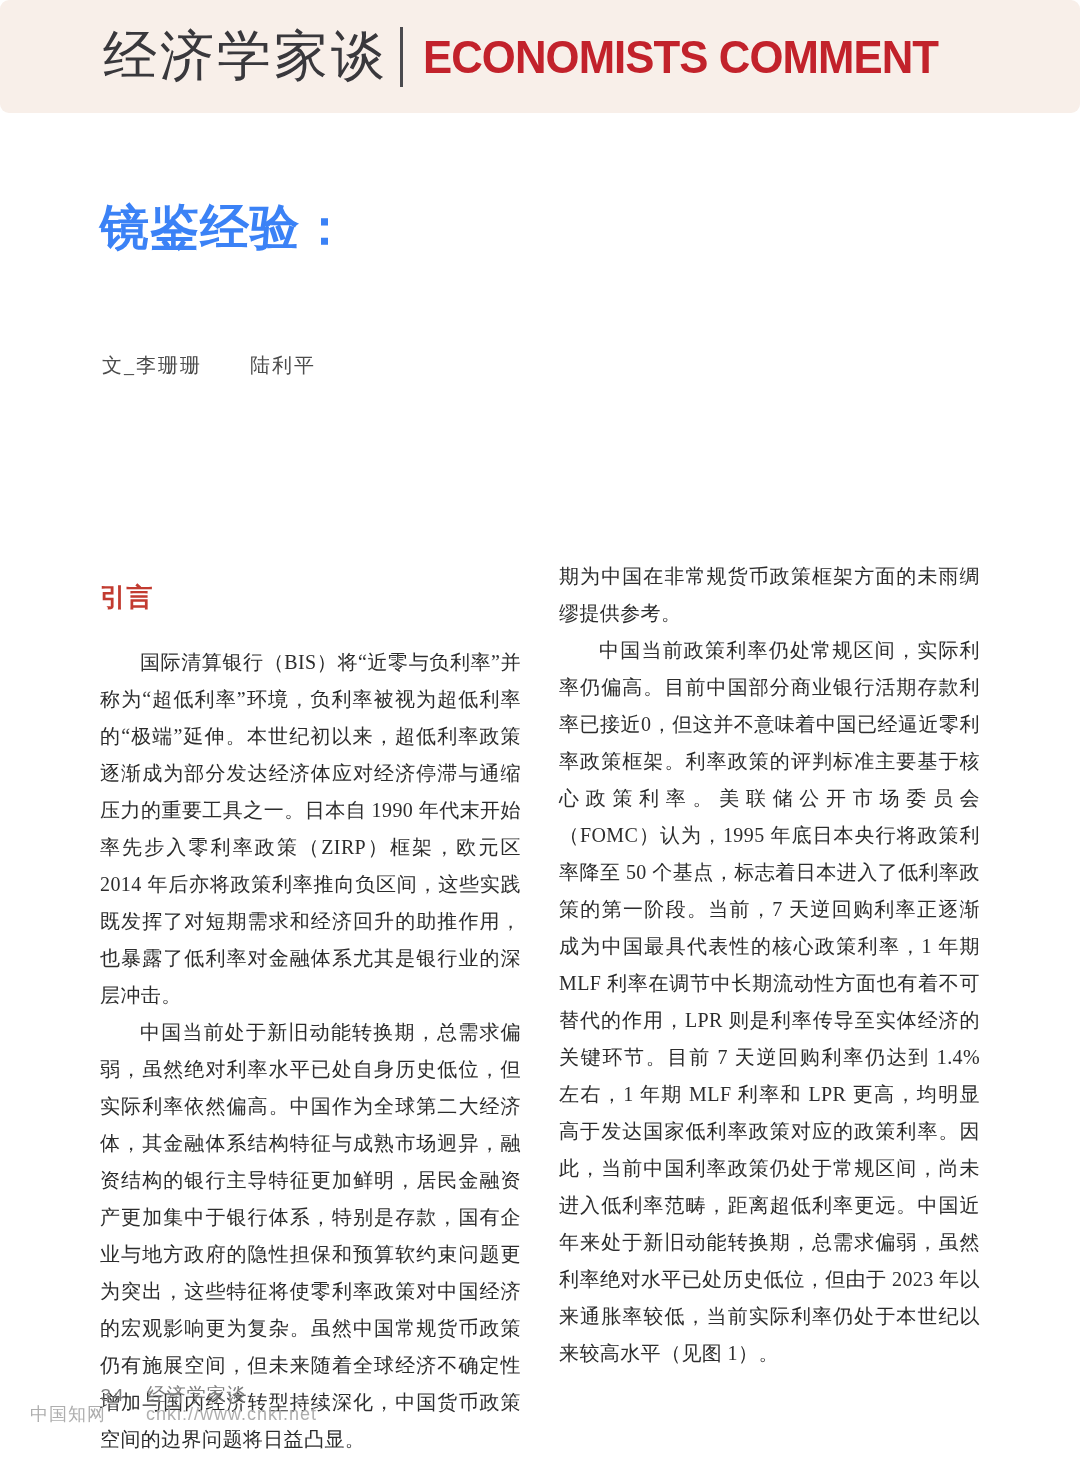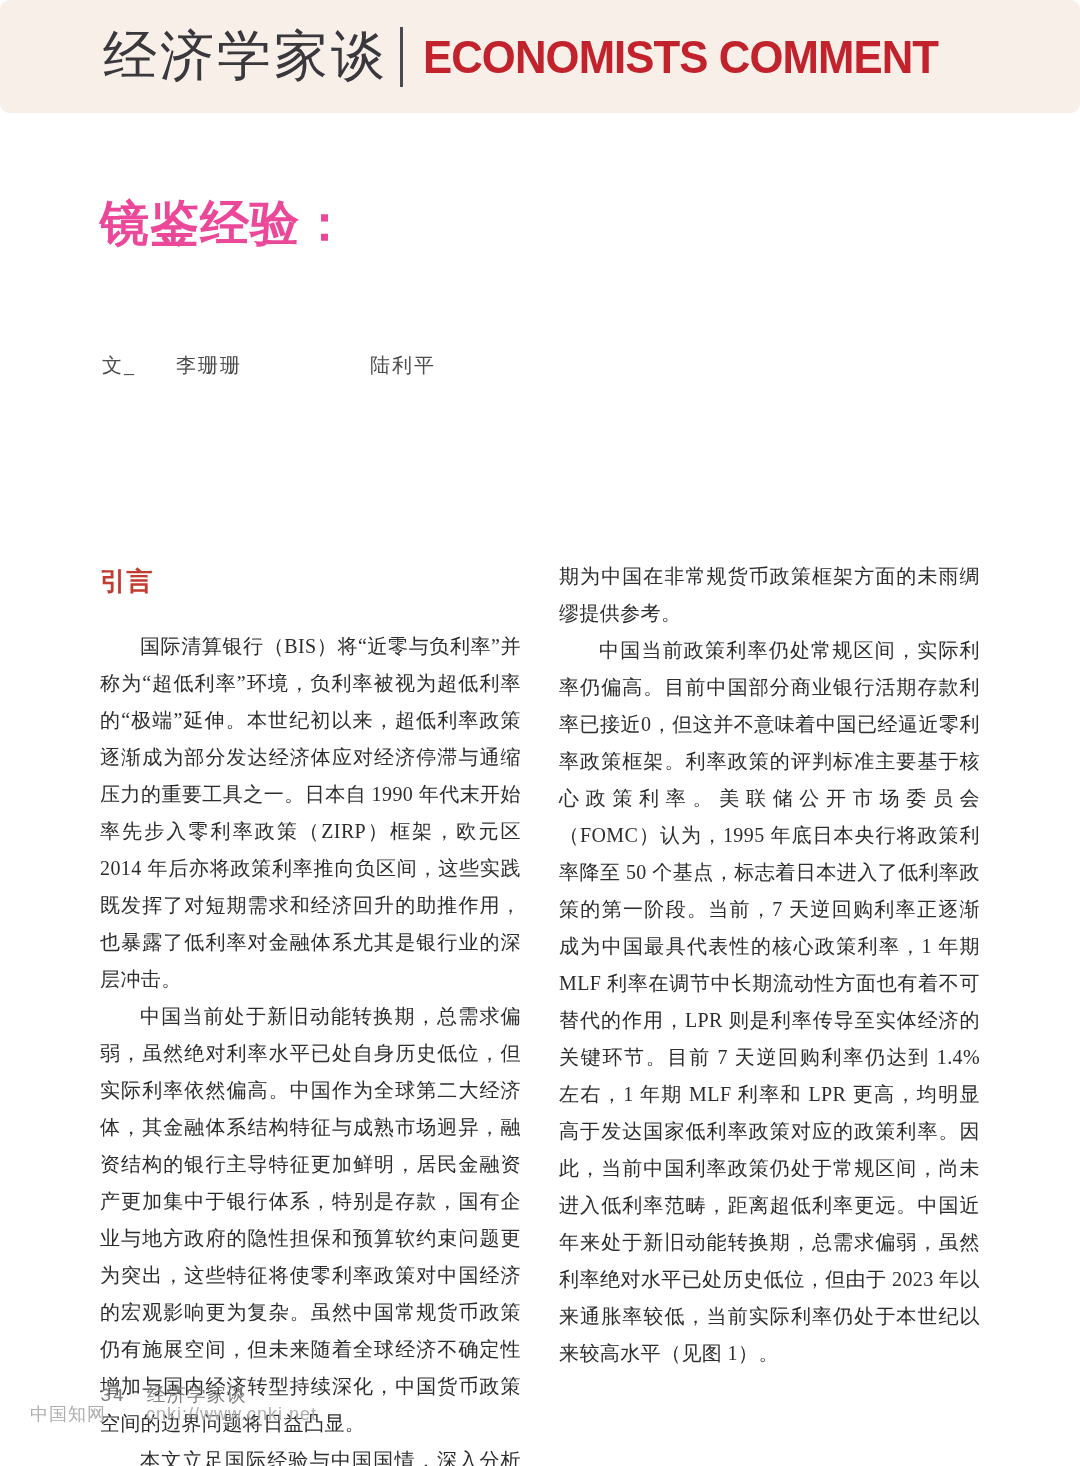--- a/index.html
+++ b/index.html
@@ -43,34 +43,34 @@
     color:#c2222b;
     letter-spacing:-1px;
     transform:scaleX(0.93);
     transform-origin:left center;
     white-space:nowrap;
   }
 
   
   .title-block {
     position:absolute; left:100px; top:190px; width:900px;
-    font-family:Liberation Mono, monospace;
-    color:#ec4899;
+    font-family:Liberation Sans, sans-serif;
+    color:#3b82f6;
   }
   .title-line {
     font-weight:900;
     font-size:49px;
     line-height:75px;
     letter-spacing:1px;
   }
   .byline {
     position:absolute; left:102px; top:352px;
     font-size:20px; color:#4c4c4c;
     letter-spacing:2px;
-    display:flex; align-items:baseline;gap:40px;
+    display:flex; align-items:baseline;
   }
   .byline .author-gap { display:inline-block; width:48px; }
 
   
   .col {
     position:absolute; top:558px; width:421px;
     font-size:20px; line-height:37px;
     color:#2c2c2c;
     text-align:justify;
     letter-spacing:0.4px;
@@ -80,21 +80,21 @@
 
   .section-heading {
     font-family:"Liberation Sans","DejaVu Sans",sans-serif;
     font-weight:700;
     font-size:26px;
     line-height:38px;
     color:#c23b30;
     text-align:left;
     letter-spacing:0.5px;
   }
-  .col-left .section-heading { margin:4px 0 28px; }
+  .col-left .section-heading { margin:20px 0 28px; }
   .col-right .section-heading { margin:33px 0 26px; }
 
   .col p { margin:0; text-indent:2em; }
   .col p.continuation { text-indent:0; }
 
   
   .footer {
     position:absolute; left:100px; top:1382px;
     font-family:Liberation Mono, monospace;
     font-size:19px; color:#7e7e7e;

